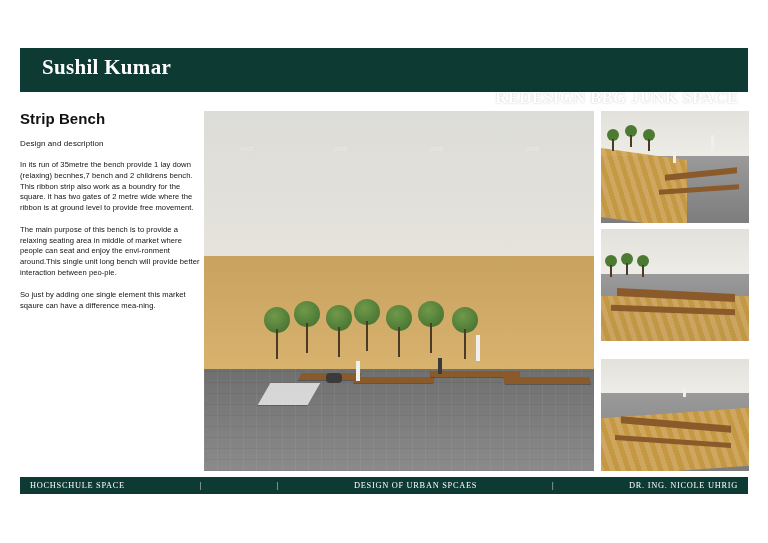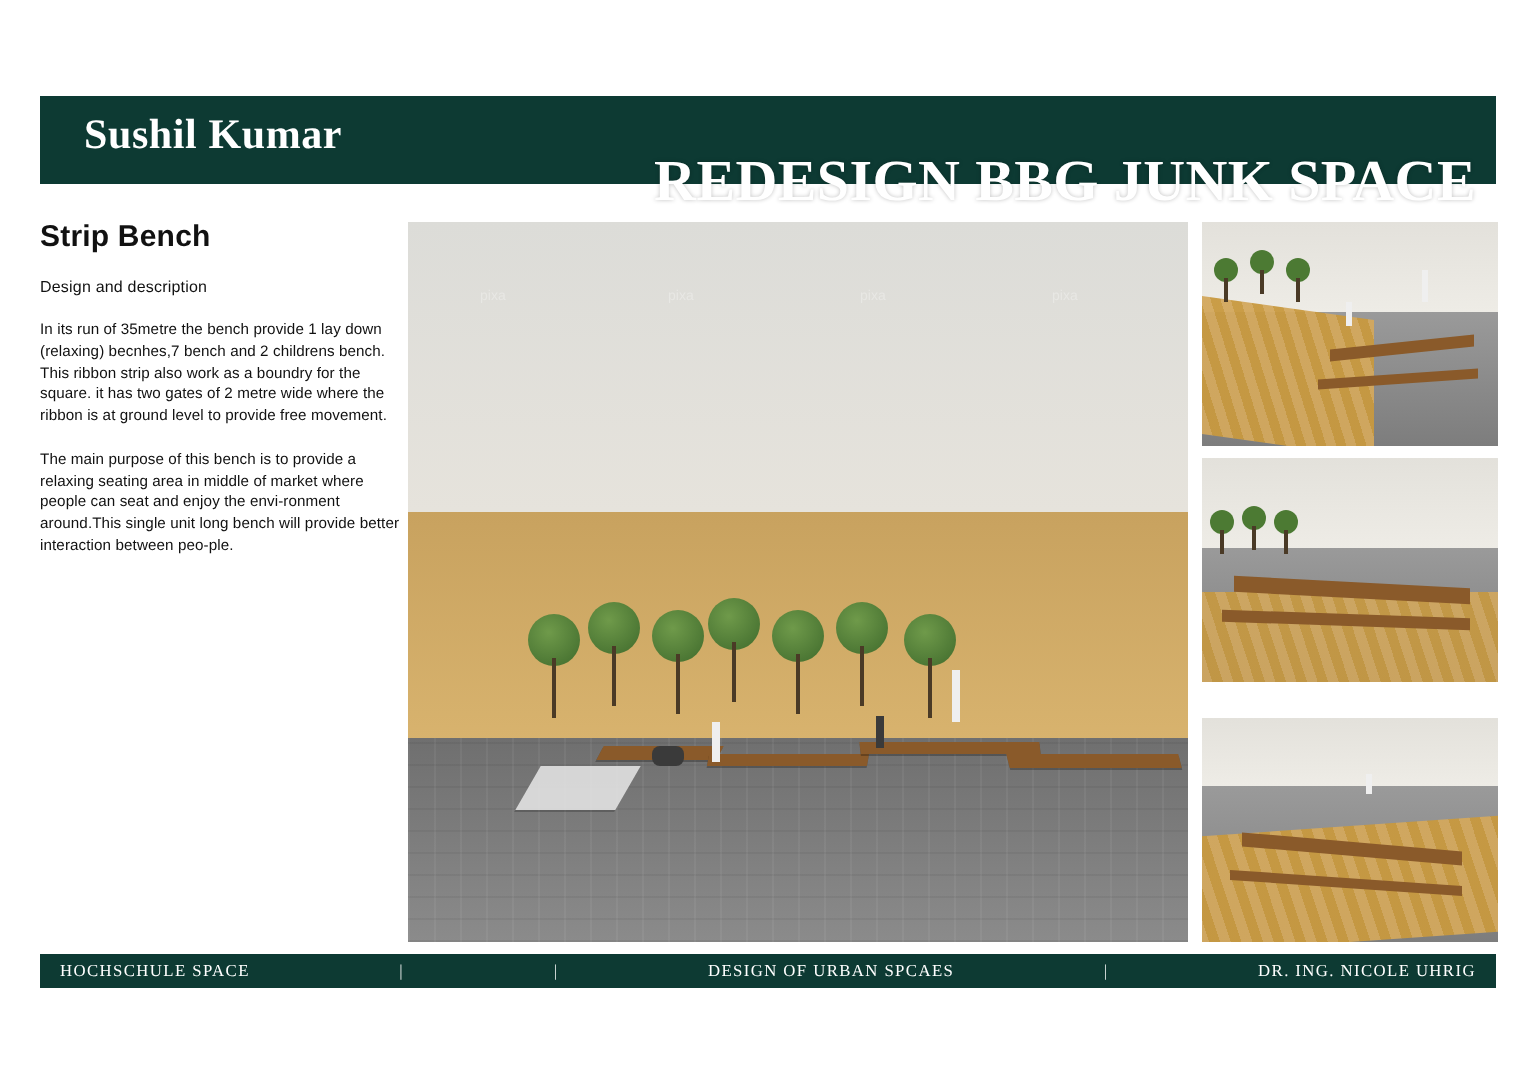--- a/index.html
+++ b/index.html
@@ -39,21 +39,21 @@
     font-weight: 700;
     letter-spacing: 0.3px;
     white-space: nowrap;
   }
   .header-title {
     position: absolute;
     right: 10px;
     bottom: -16px;
     color: #ffffff;
     font-family: "Liberation Serif", serif;
-    font-size: 29px;
+    font-size: 17px;
     font-weight: 700;
     letter-spacing: 0.2px;
     white-space: nowrap;
     text-shadow: 0 0 2px rgba(0,0,0,0.25);
   }
   .header-title-band {
     position: absolute;
     left: 420px;
     top: 48px;
     width: 328px;
@@ -220,20 +220,21 @@
   <div class="header-title-band">
     <div class="header-title">REDESIGN BBG JUNK SPACE</div>
   </div>
 
   <div class="text-col">
     <div class="sec-title">Strip Bench</div>
     <div class="sec-sub">Design and description</div>
     <p class="para">In its run of 35metre the bench provide 1 lay down (relaxing) becnhes,7 bench and 2 childrens bench.
 This ribbon strip also work as a boundry for the square. it has two gates of 2 metre wide where the ribbon is at ground level to provide free movement.</p>
     <p class="para">The main purpose of this bench is to provide a relaxing seating area in middle of market where people can seat and enjoy the envi-ronment around.This single unit long bench will provide better interaction between peo-ple.</p>
+    <p class="para">So just by adding one single element this market sqaure can have a difference mea-ning.</p>
   </div>
 
   <div class="main-img">
     <div class="sky"></div>
     <div class="sand"></div>
     <div class="plaza"></div>
 
     <div class="tree" style="left:60px; top:196px;">
         <div class="crown"></div>
         <div class="trunk"></div>

